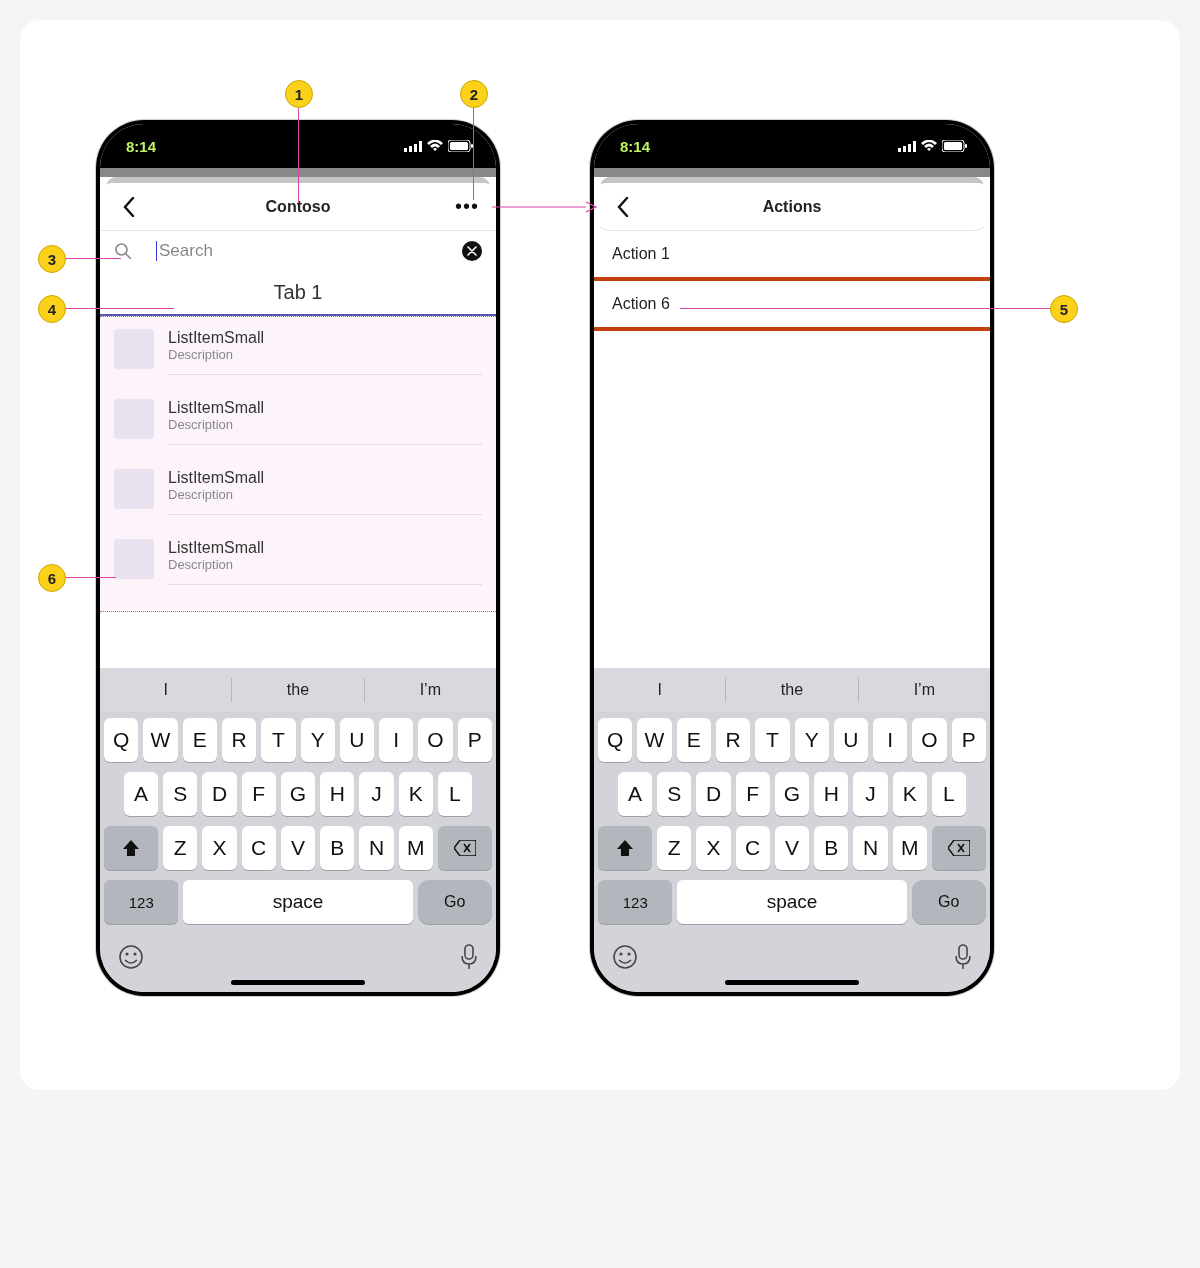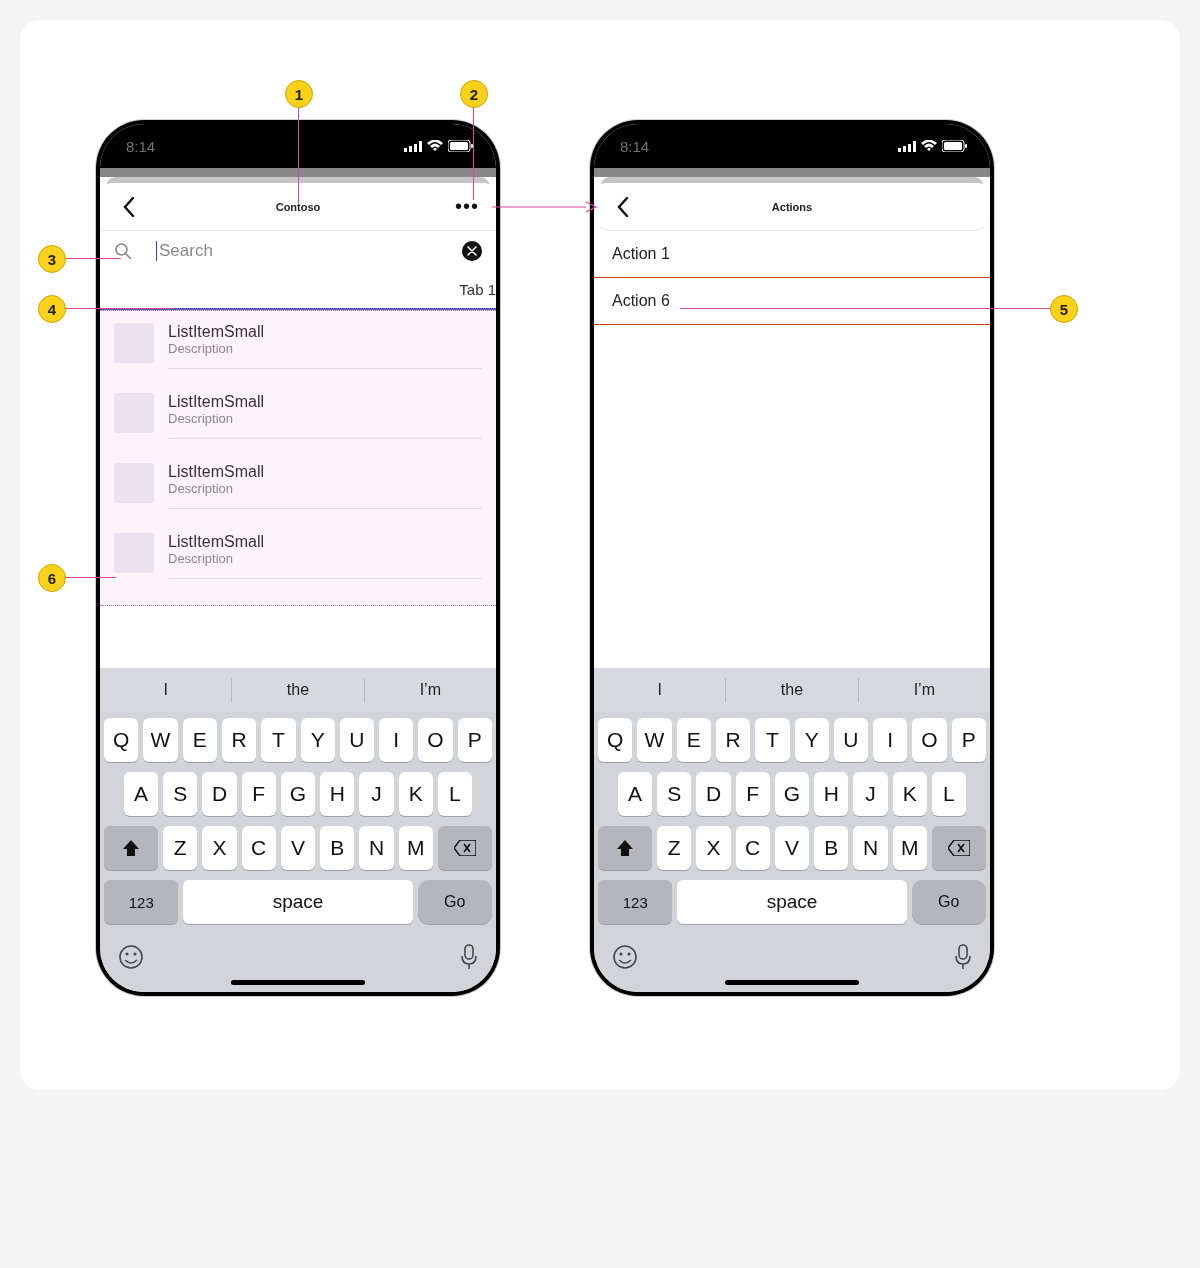--- a/index.html
+++ b/index.html
@@ -3,43 +3,43 @@
 <meta charset="utf-8">
 <style>
   * { box-sizing: border-box; margin: 0; padding: 0; font-family: -apple-system, "Segoe UI", Helvetica, Arial, sans-serif; }
   body { background: #f5f5f5; width: 1200px; height: 1268px; }
   .canvas { position: relative; width: 1160px; height: 1070px; margin: 20px; background: #fff; border-radius: 20px; }
   .phone { position: absolute; width: 404px; height: 876px; border-radius: 48px; background: #000; box-shadow: 0 0 0 1px #d0d0d0; overflow: hidden; }
   .phone.p1 { left: 76px; top: 100px; }
   .phone.p2 { left: 570px; top: 100px; }
   .phone-inner { position: absolute; inset: 4px; border-radius: 44px; overflow: hidden; background: #fff; }
   .notch { position: absolute; top: 0; left: 50%; transform: translateX(-50%); width: 200px; height: 30px; background: #000; border-radius: 0 0 22px 22px; z-index: 30; }
-  .status-bar { height: 44px; display:flex; align-items:center; justify-content:space-between; padding: 0 22px 0 26px; color:#737373; background:#000; font-size:15px; font-weight:400;}
+  .status-bar { height: 44px; display:flex; align-items:center; justify-content:space-between; padding: 0 22px 0 26px; color:#bef264; background:#000; font-size:15px; font-weight:700;}
   .status-icons { display:flex; gap:5px; align-items:center;}
   .sheet-backdrop { background:#888; height:9px; }
   .sheet-top { height:10px; background:#c5c5c5; border-radius: 10px 10px 0 0; margin:0 6px;}
   .sheet { background:#fff; border-radius: 12px 12px 0 0; margin-top:-4px;}
   .nav { height:48px; display:flex; align-items:center; justify-content:space-between; padding:0 14px; border-bottom:1px solid #e5e5e5; }
-  .nav-title { position:absolute; left:0; right:0; text-align:center; font-size:11px; font-weight:600; color:#222; pointer-events:none;}
+  .nav-title { position:absolute; left:0; right:0; text-align:center; font-size:16px; font-weight:600; color:#222; pointer-events:none;}
   .nav-back { width:30px; height:30px; display:flex; align-items:center; justify-content:center;}
   .nav-more { width:30px; height:30px; display:flex; align-items:center; justify-content:center; font-size:20px; color:#111; letter-spacing:1px;}
   .search-row { display:flex; align-items:center; gap:24px; padding:10px 14px; font-size:17px; color:#777;}
   .search-row input { flex:1; border:none; outline:none; font-size:17px; color:#333; }
   .search-row input::placeholder { color:#888; }
   .search-clear { width:20px; height:20px; border-radius:50%; background:#111; color:#fff; display:flex; align-items:center; justify-content:center; font-size:12px;}
   .tabs { display:flex; }
-  .tab { flex:1; text-align:right; padding:10px 0; font-size:15px; color:#333; border-bottom:2px solid transparent;}
+  .tab { flex:1; text-align:center; padding:10px 0; font-size:20px; color:#333; border-bottom:2px solid transparent;}
   .tab.active { border-bottom:2px solid #5558b6; font-weight:500; }
   .list-area { background:#fdf4fb; border:1px dotted #c85aa8; border-left:none; border-right:none; height:296px; overflow:hidden;}
   .list-item { display:flex; align-items:flex-start; gap:14px; padding:12px 14px; }
   .thumb { width:40px; height:40px; background:#eae2ee; border-radius:3px;}
   .li-text { flex:1; border-bottom:1px solid #e8d8e6; padding-bottom:12px;}
   .li-title { font-size:16px; color:#333;}
   .li-desc { font-size:13px; color:#888;}
-  .action-list .action-item { padding:14px 18px; font-size:16px; color:#222; border-bottom:1px solid #c2410c;}
+  .action-list .action-item { padding:14px 18px; font-size:16px; color:#222; border-bottom:4px solid #c2410c;}
   
   .kbd { position:absolute; left:0; right:0; bottom:0; background:#d2d4d9; }
   .kbd-suggest { display:flex; height:44px; align-items:center; justify-content:space-around; font-size:16px; color:#222; background:#d7d9de;}
   .kbd-suggest span { flex:1; text-align:center;}
   .kbd-sep { width:1px; height:24px; background:#b5b7bc;}
   .kbd-rows { padding:6px 4px 4px;}
   .krow { display:flex; justify-content:center; gap:5px; margin-bottom:10px;}
   .key { background:#fff; border-radius:6px; box-shadow:0 1px 0 #9ea0a5; height:44px; flex:1; display:flex; align-items:center; justify-content:center; font-size:21px; color:#111;}
   .key.fn { background:#b3b6bd; font-size:15px;}
   .key.space { flex:4; font-size:19px; background:#fff;}

